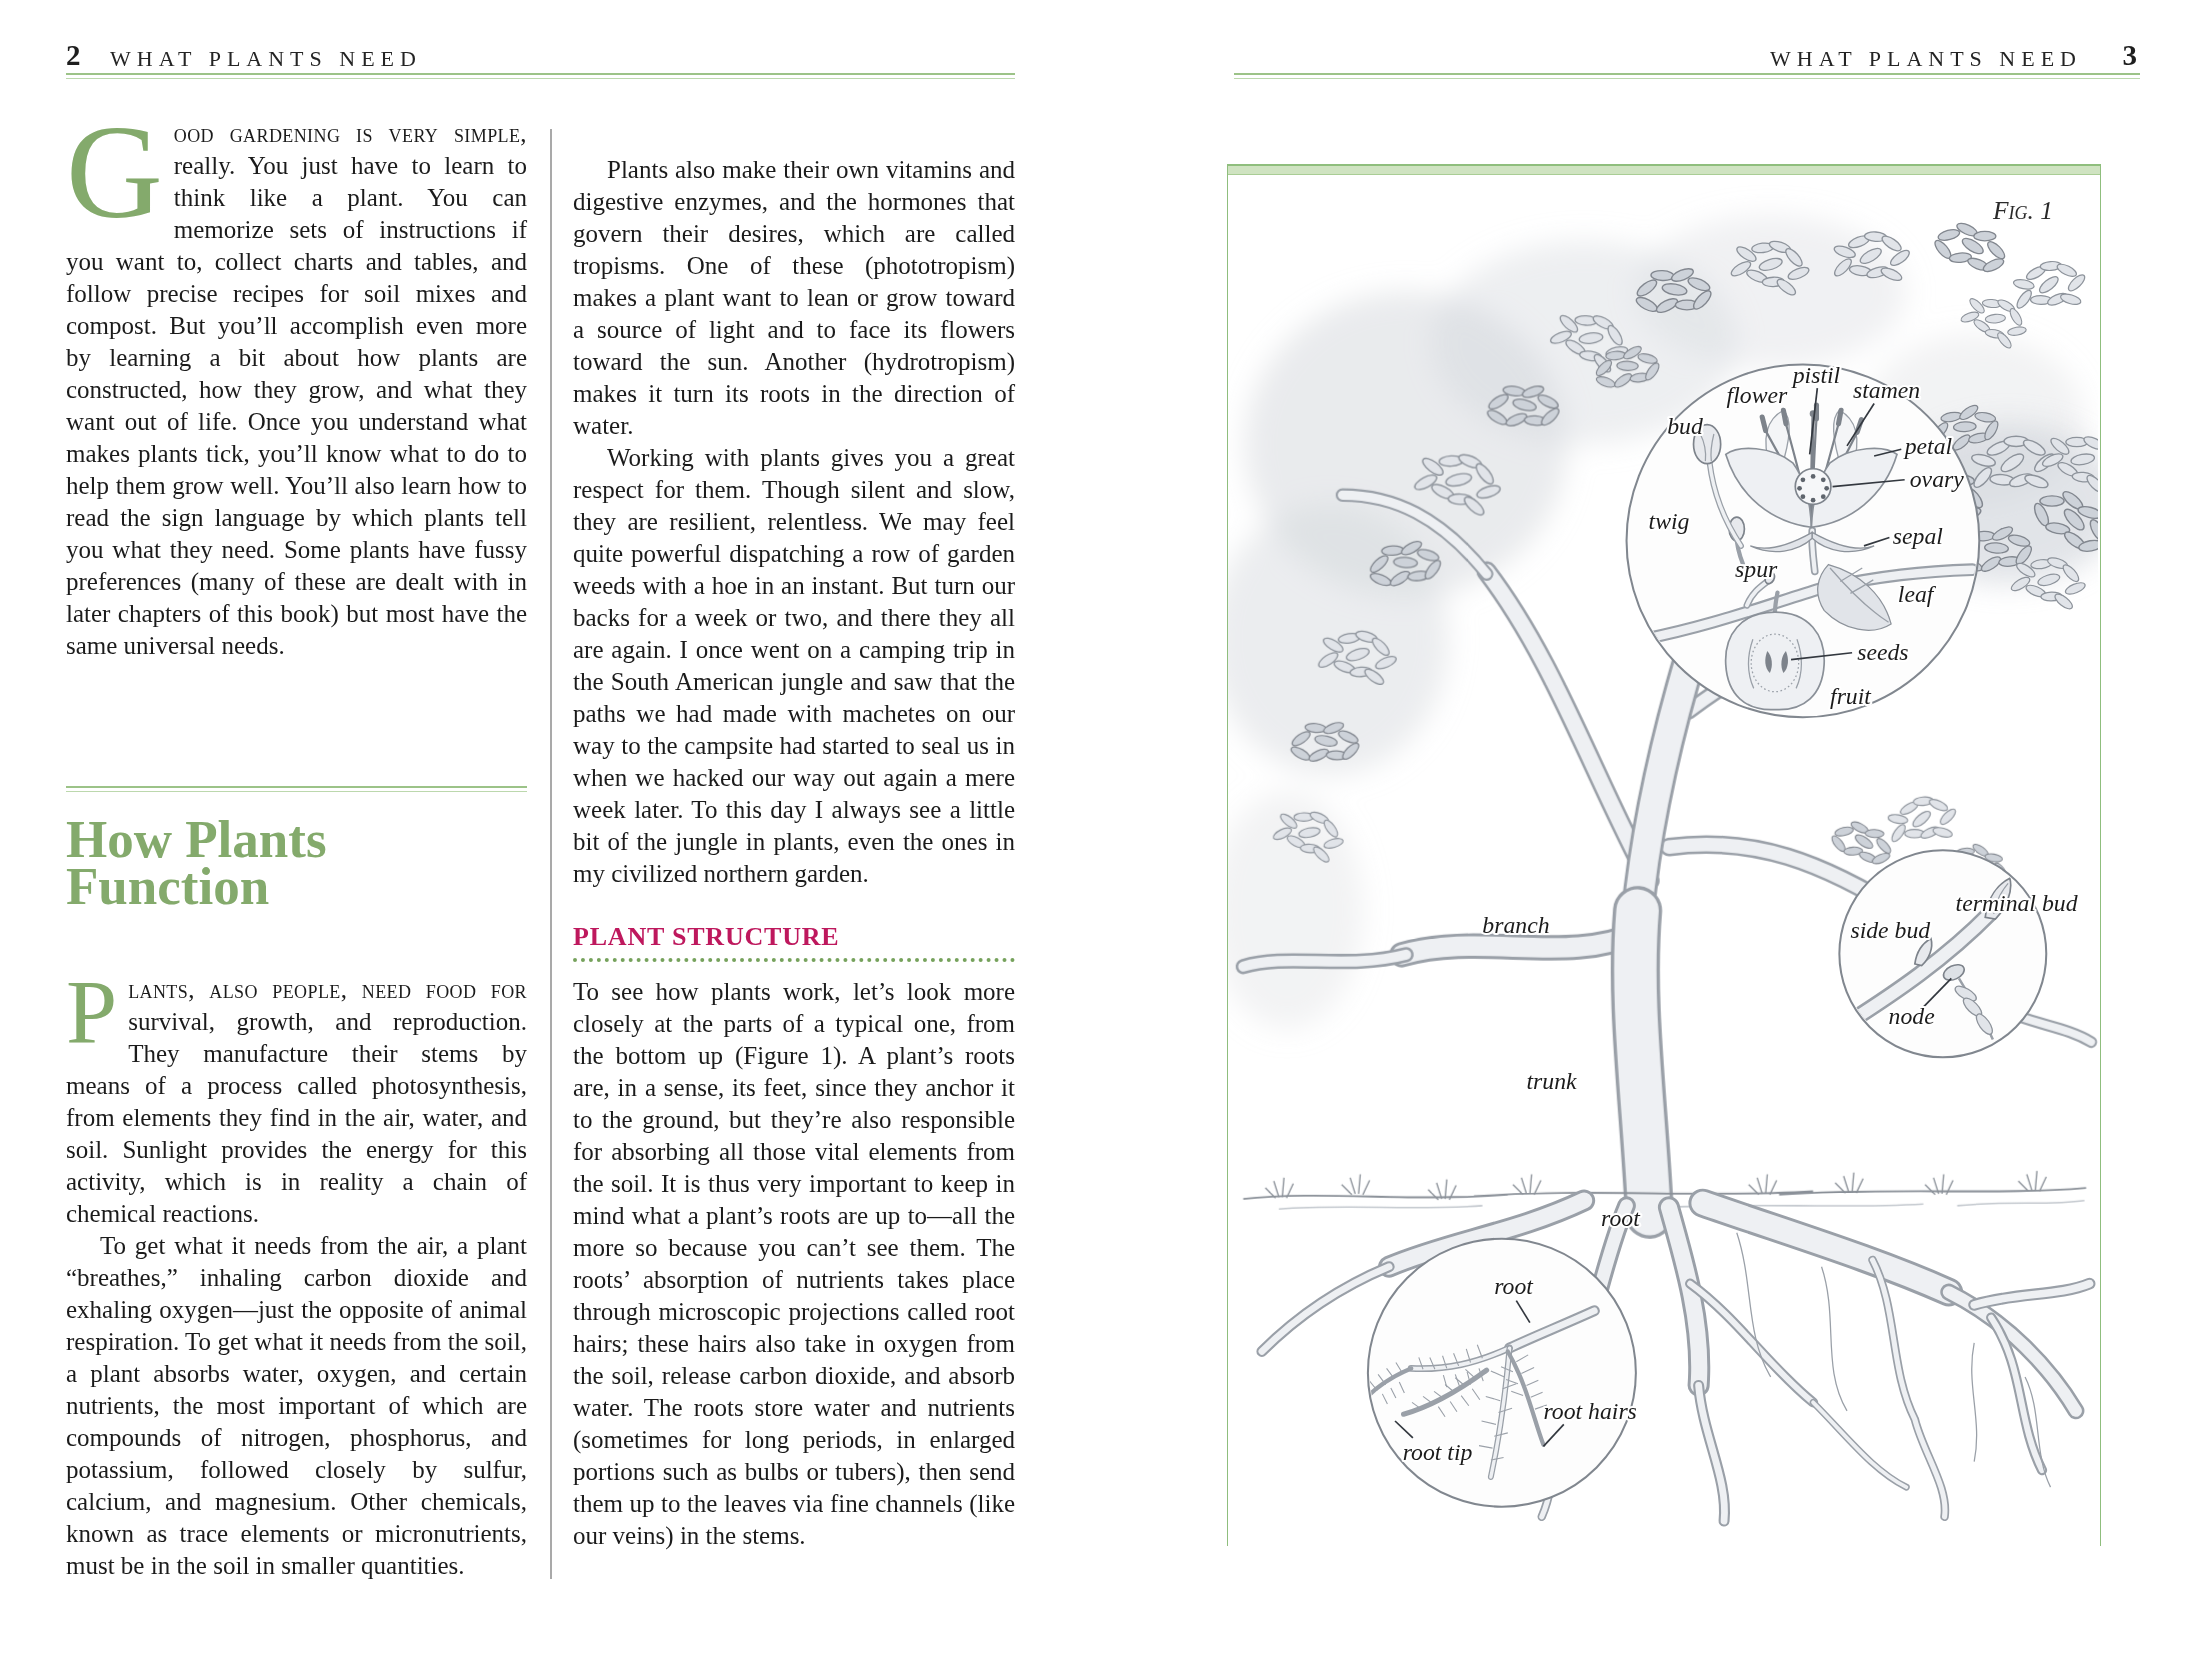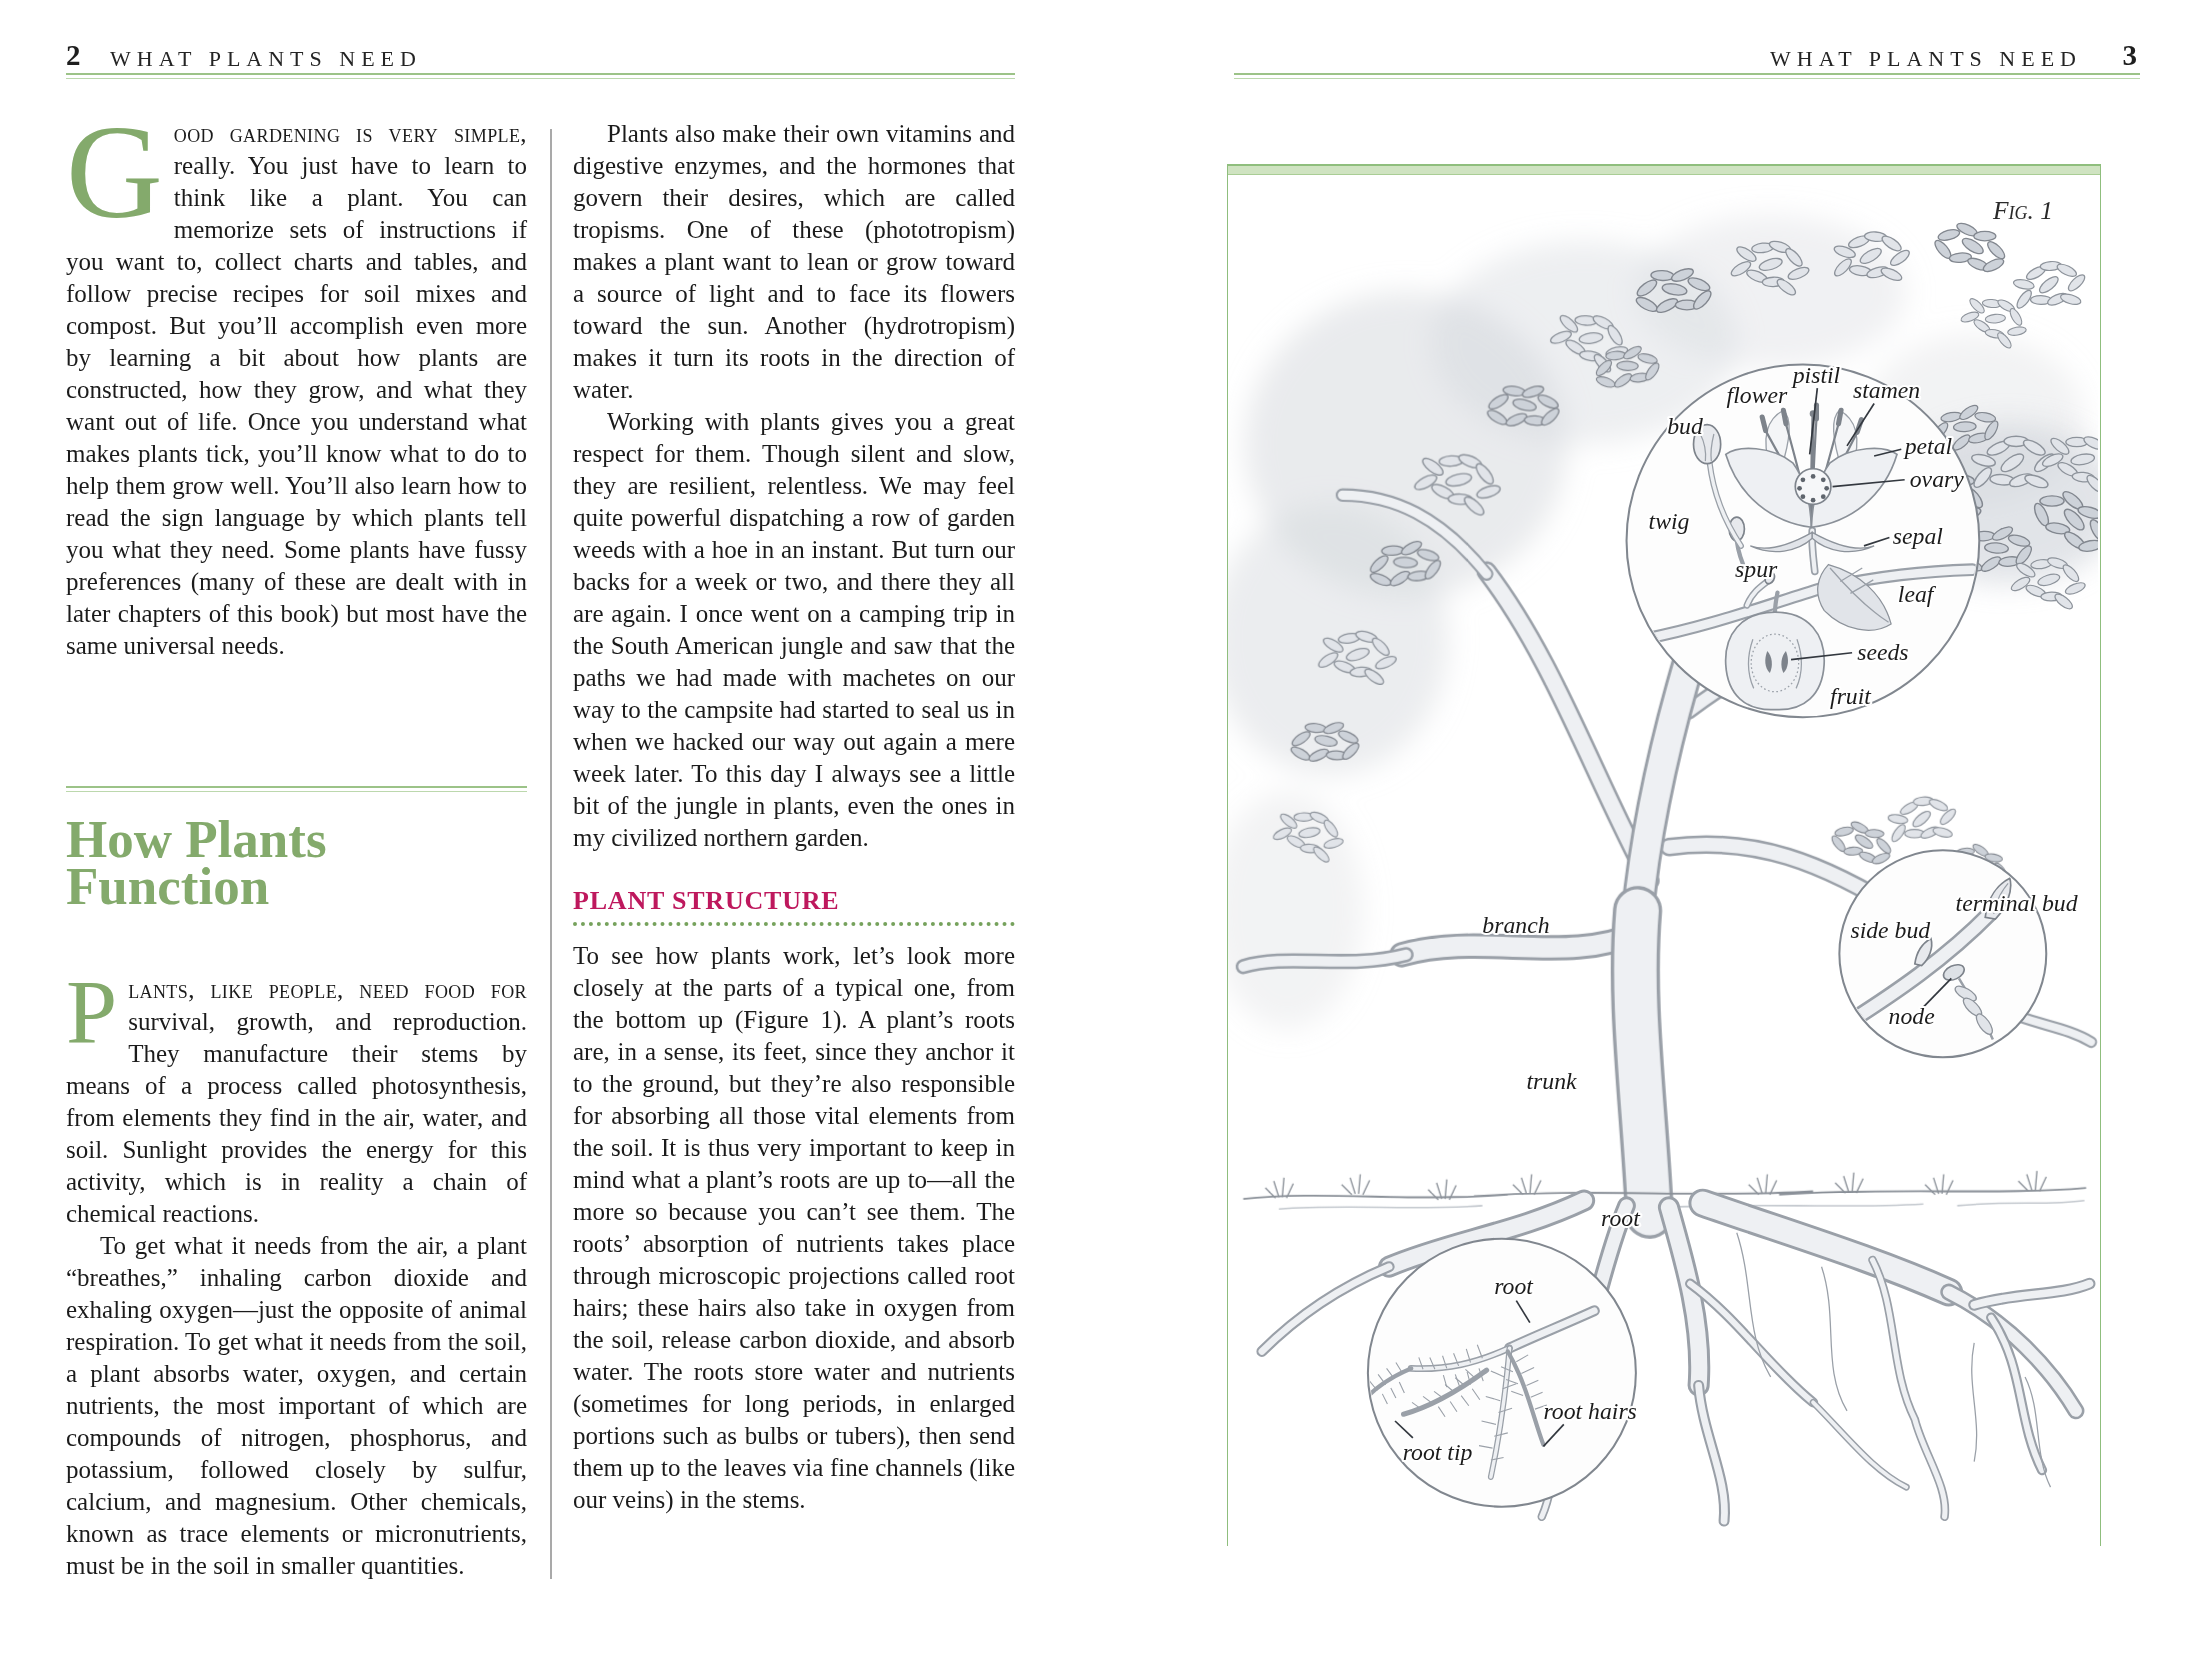--- a/index.html
+++ b/index.html
@@ -9,21 +9,21 @@
     font-family:"Liberation Serif","DejaVu Serif",serif;
   }
   
   .pagenum { position:absolute; font-size:29px; font-weight:bold; color:#1e1e1e; }
   .runhead { position:absolute; font-size:22px; letter-spacing:6px; color:#242424;text-align:right; }
   .rule2 { position:absolute; height:3.4px; border-top:2.1px solid #9cc388; border-bottom:1.3px solid #bcd8ad; }
 
   
   .col { position:absolute; top:118px; }
   .col1 { left:66px;  width:461px; }
-  .col2 { left:573px; width:442px; }
+  .col2 { left:573px; width:442px;margin-top:36px; }
   .coldiv { position:absolute; left:550px; top:129px; width:1.7px; height:1450px; background:#a9a9a9; }
 
   p.body { font-size:25px; line-height:32px; text-align:justify; margin:0; }
   p.indent { text-indent:34px; }
   .lead { font-variant:small-caps; letter-spacing:0.4px; }
   .dropG { float:left; color:#84aa6c; font-size:134px; line-height:95px; height:95px; margin:6.8px 11px 0 0; }
   .dropP { float:left; color:#84aa6c; font-size:92px; line-height:66px; height:66px; margin:5.1px 11px 0 0; }
 
   .secrule { height:3.4px; border-top:2.1px solid #9cc388; border-bottom:1.3px solid #bcd8ad; margin:124px 0 24px 0; }
   h2.green { color:#84aa6c; font-size:53px; line-height:47px; margin:0 0 64px 0; font-weight:bold; }
@@ -66,21 +66,21 @@
 <div class="coldiv"></div>
 
 <div class="col col1">
   <p class="body">
     <span class="dropG">G</span><span class="lead">ood gardening is very simple,</span>
     <span>really. You just have to learn to think like a plant. You can memorize sets of instructions if you want to, collect charts and tables, and follow precise recipes for soil mixes and compost. But you’ll accomplish even more by learning a bit about how plants are constructed, how they grow, and what they want out of life. Once you understand what makes plants tick, you’ll know what to do to help them grow well. You’ll also learn how to read the sign language by which plants tell you what they need. Some plants have fussy preferences (many of these are dealt with in later chapters of this book) but most have the same universal needs.</span>
   </p>
   <div class="secrule"></div>
   <h2 class="green">How Plants Function</h2>
   <p class="body">
-    <span class="dropP">P</span><span class="lead">lants, like people, need food for</span>
+    <span class="dropP">P</span><span class="lead">lants, also people, need food for</span>
     <span>survival, growth, and reproduction. They manufacture their stems by means of a process called photosynthesis, from elements they find in the air, water, and soil. Sunlight provides the energy for this activity, which is in reality a chain of chemical reactions.</span>
   </p>
   <p class="body indent">To get what it needs from the air, a plant “breathes,” inhaling carbon dioxide and exhaling oxygen—just the opposite of animal respiration. To get what it needs from the soil, a plant absorbs water, oxygen, and certain nutrients, the most important of which are compounds of nitrogen, phosphorus, and potassium, followed closely by sulfur, calcium, and magnesium. Other chemicals, known as trace elements or micronutrients, must be in the soil in smaller quantities.</p>
 </div>
 
 <div class="col col2">
   <p class="body indent">Plants also make their own vitamins and digestive enzymes, and the hormones that govern their desires, which are called tropisms. One of these (phototropism) makes a plant want to lean or grow toward a source of light and to face its flowers toward the sun. Another (hydrotropism) makes it turn its roots in the direction of water.</p>
   <p class="body indent">Working with plants gives you a great respect for them. Though silent and slow, they are resilient, relentless. We may feel quite powerful dispatching a row of garden weeds with a hoe in an instant. But turn our backs for a week or two, and there they all are again. I once went on a camping trip in the South American jungle and saw that the paths we had made with machetes on our way to the campsite had started to seal us in when we hacked our way out again a mere week later. To this day I always see a little bit of the jungle in plants, even the ones in my civilized northern garden.</p>
   <h3 class="ps">PLANT STRUCTURE</h3>
   <div class="dotline"></div>

